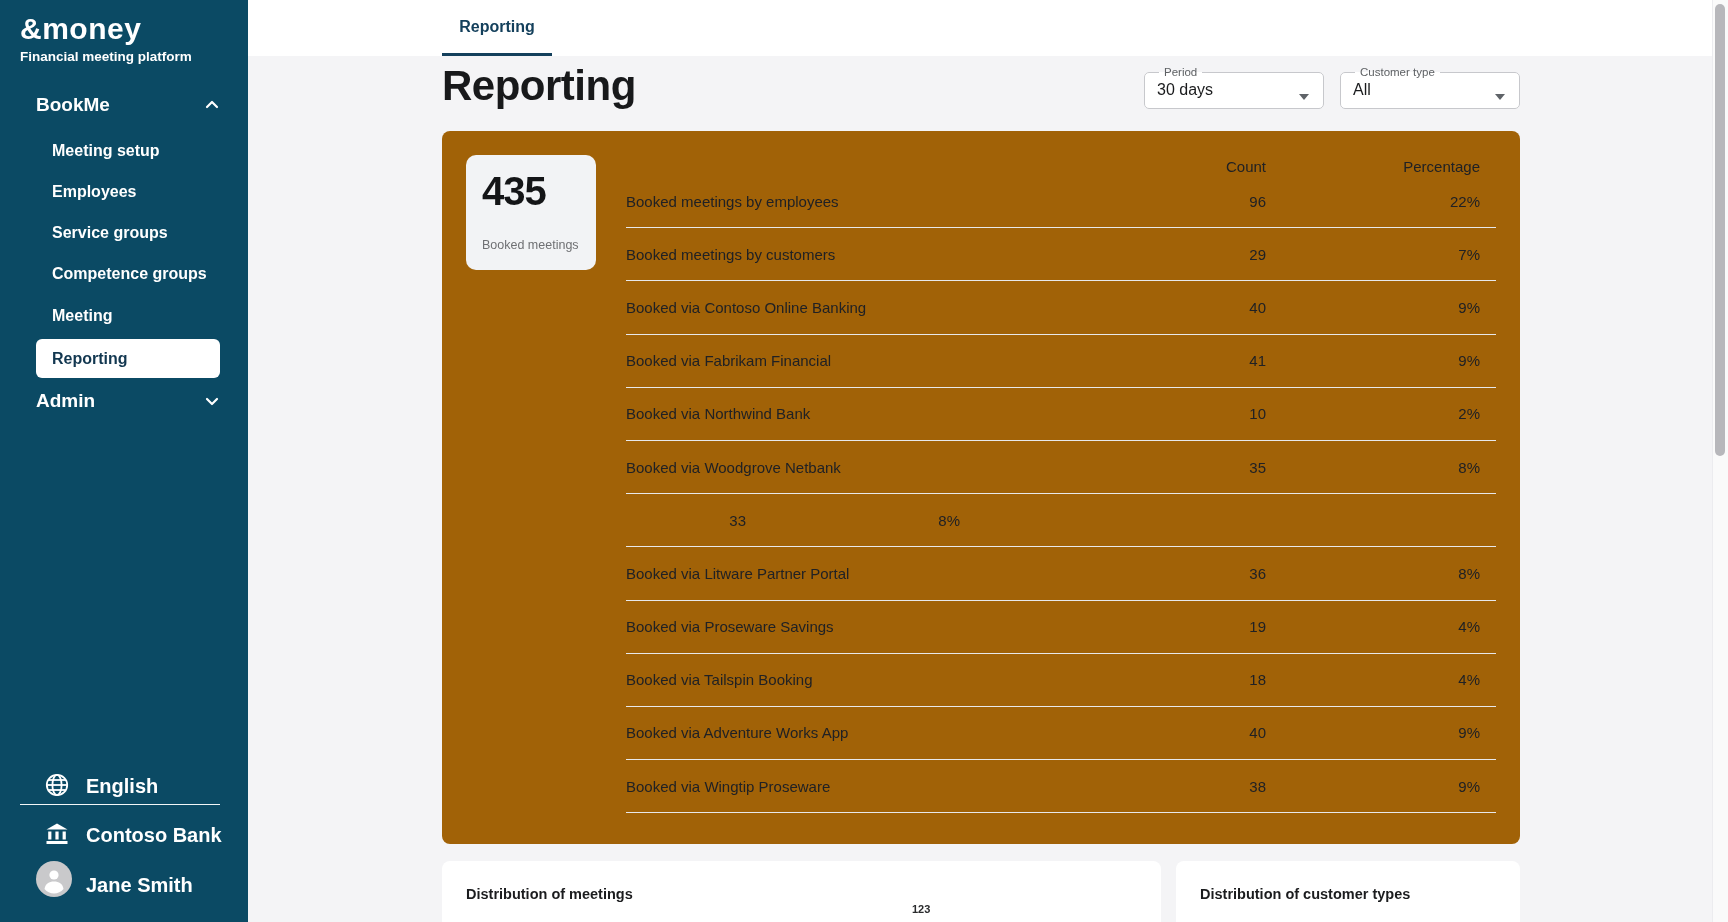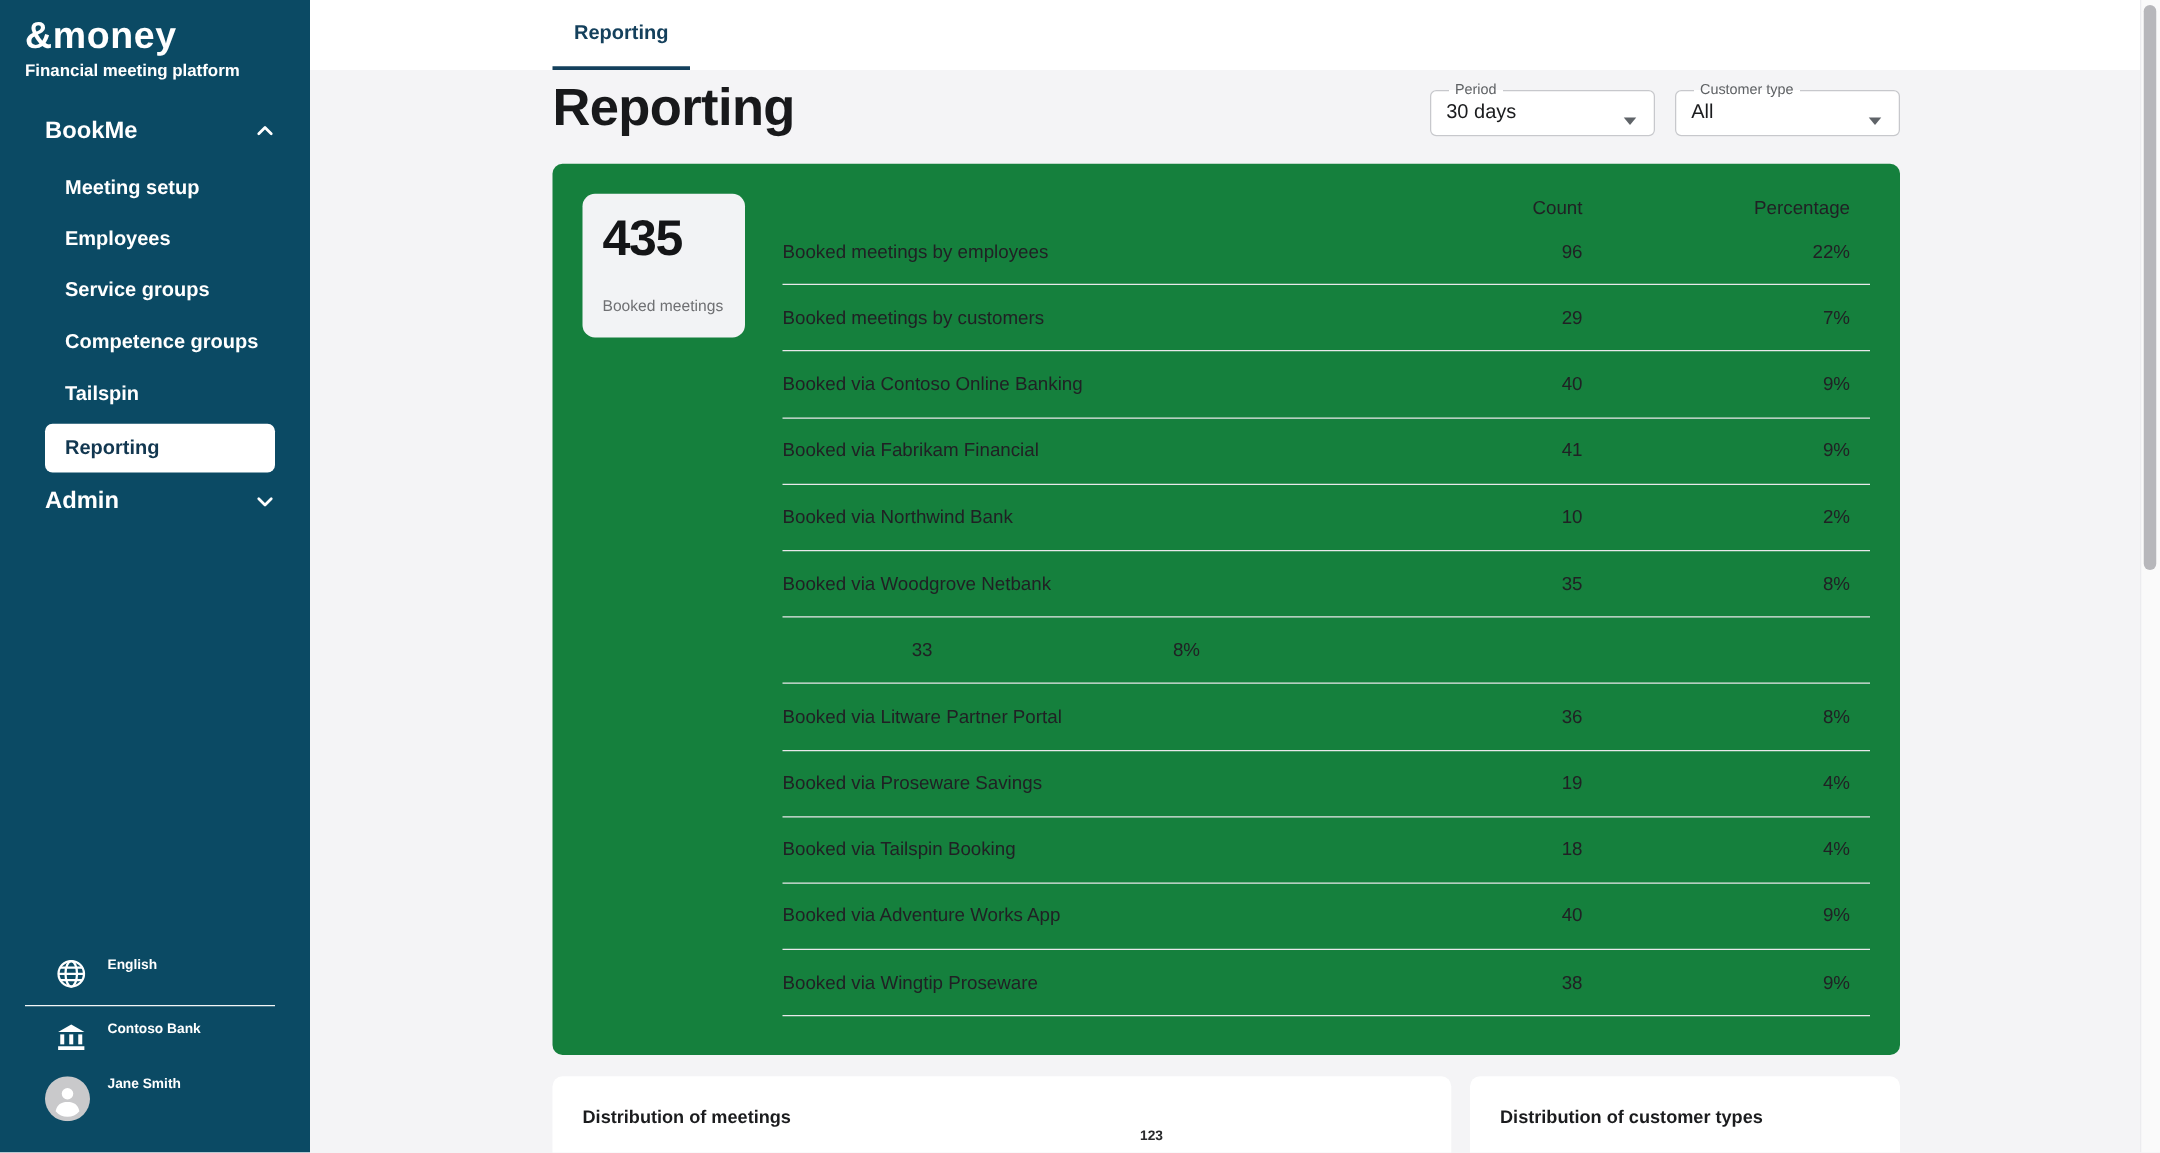--- a/index.html
+++ b/index.html
@@ -32,22 +32,22 @@
     position: absolute; left: 52px; height: 22px; display: flex; align-items: center;
     font-size: 16px; font-weight: 600; cursor: pointer; color: #fff;
   }
   .nav-item-active {
     position: absolute; left: 36px; top: 339px; width: 184px; height: 39px;
     background: #ffffff; border-radius: 6px; display: flex; align-items: center;
     padding-left: 16px; font-size: 16px; font-weight: 600; color: #123750; cursor: pointer;
   }
 
   .side-row {
-    position: absolute; display: flex; align-items: flex-start; gap: 16px;
-    font-size: 11px; font-weight: 600; cursor: pointer; color: #fff;
+    position: absolute; display: flex; align-items: flex-end; gap: 16px;
+    font-size: 20px; font-weight: 600; cursor: pointer; color: #fff;
   }
   .side-row.lang   { left: 44px; top: 766px; height: 32px; }
   .side-row.org    { left: 44px; top: 817px; height: 30px; }
   .side-row.user   { left: 36px; top: 861px; height: 36px; gap: 14px; }
   .side-divider { position: absolute; left: 20px; top: 804px; width: 200px; height: 1px; background: rgba(255,255,255,0.95); }
 
   .icon-svg { display: block; }
 
   
   .content { position: absolute; left: 248px; top: 0; width: 1464px; height: 922px; }
@@ -79,21 +79,21 @@
   .select-value { font-size: 16px; color: #1a1b1d; margin-top: 1px; }
   .select-arrow {
     position: absolute; right: 14px; top: 50%; margin-top: 1px;
     width: 0; height: 0; border-left: 5px solid transparent; border-right: 5px solid transparent;
     border-top: 6px solid #5f6368;
   }
 
   
   .main-card {
     position: absolute; left: 194px; top: 131px; width: 1078px; height: 713px;
-    background: #15803d; border-radius: 8px;
+    background: #a16207; border-radius: 8px;
   }
   .stat-box {
     position: absolute; left: 24px; top: 24px; width: 130px; height: 115px;
     background: #f2f3f5; border-radius: 10px; padding: 14px 16px 18px 16px;
     display: flex; flex-direction: column; justify-content: space-between;
   }
   .stat-value { font-size: 40px; font-weight: 700; color: #141517; letter-spacing: -1px; }
   .stat-label { font-size: 12.5px; color: #6f7073; }
 
   .table-wrap { position: absolute; left: 184px; top: 0; width: 870px; }
@@ -148,21 +148,21 @@
   <div class="nav-item" style="top:181px;">
       <span>Employees</span>
     </div>
   <div class="nav-item" style="top:222px;align-items:center;">
       <span>Service groups</span>
     </div>
   <div class="nav-item" style="top:263px;">
       <span>Competence groups</span>
     </div>
   <div class="nav-item" style="top:305px;">
-      <span>Tailspin</span>
+      <span>Meeting</span>
     </div>
 
   <div class="nav-item-active">
     <span>Reporting</span>
   </div>
 
   <div class="nav-section-header admin">
     <span>Admin</span>
     <span>
       <svg class="icon-svg" width="16" height="16" viewBox="0 0 16 16">

